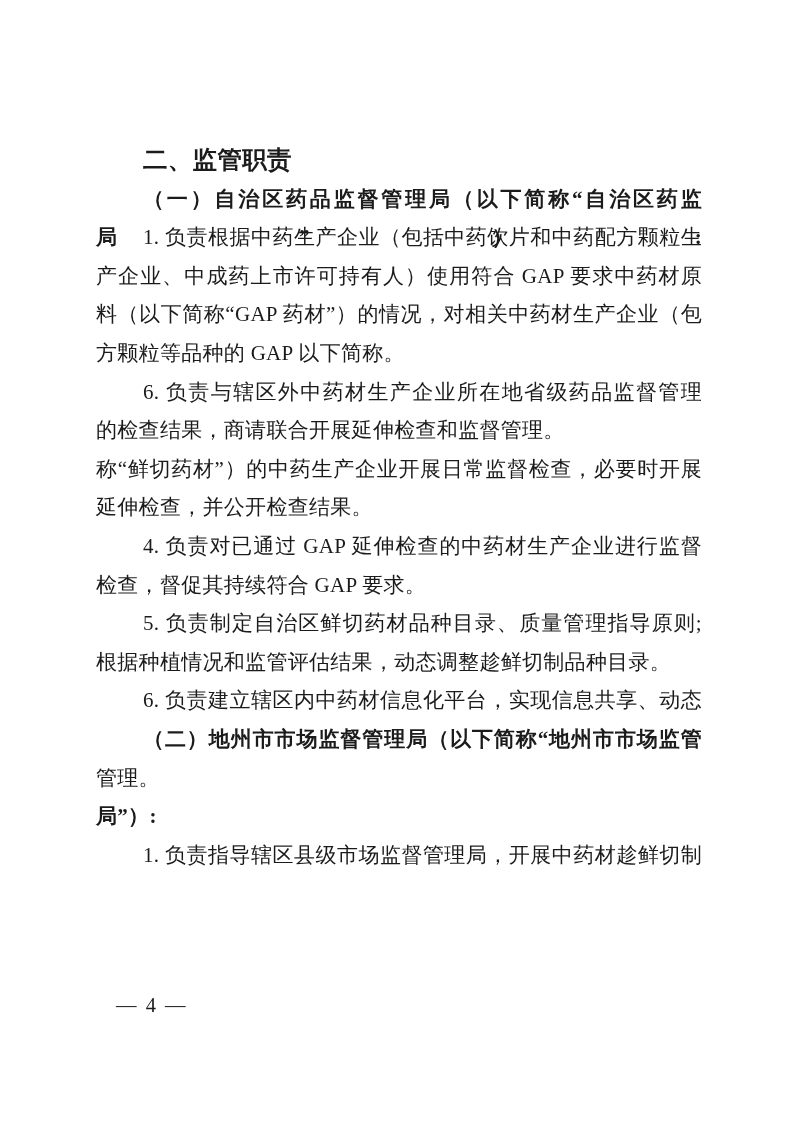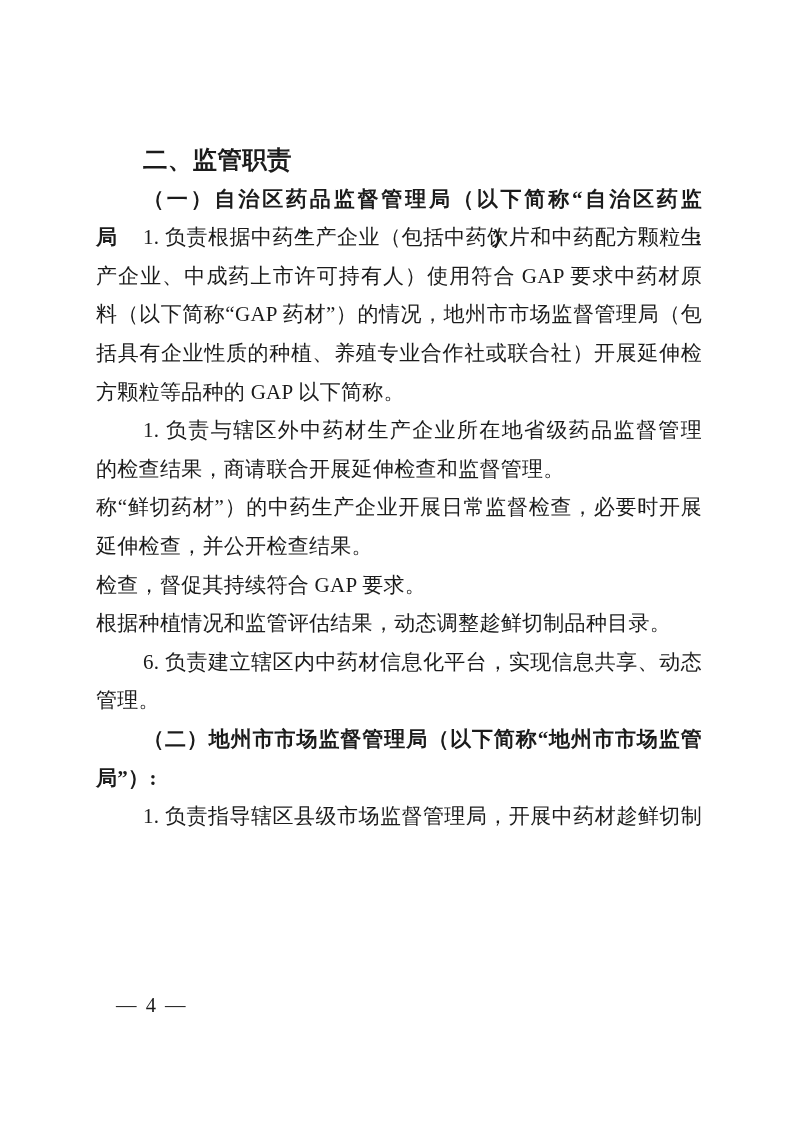--- a/index.html
+++ b/index.html
@@ -48,29 +48,30 @@
 </style>
 </head>
 <body>
 
 <div class="sheet">
   <div class="content">
     <div class="line heading indent">二、监管职责</div>
     <div class="line sub indent fill">（一）自治区药品监督管理局（以下简称“自治区药监局”）:</div>
     <div class="line indent fill">1. 负责根据中药生产企业（包括中药饮片和中药配方颗粒生</div>
     <div class="line fill">产企业、中成药上市许可持有人）使用符合 GAP 要求中药材原</div>
-    <div class="line fill">料（以下简称“GAP 药材”）的情况，地州市市场监督管理局（包</div>
-    <div class="line fill">括具有企业性质的种植、养殖专业合作社或联合社）开展延伸检</div>
+    <div class="line fill">料（以下简称“GAP 药材”）的情况，对相关中药材生产企业（包</div>
     <div class="line">方颗粒等品种的 GAP 以下简称。</div>
-    <div class="line indent fill">1. 负责与辖区外中药材生产企业所在地省级药品监督管理</div>
+    <div class="line indent fill">6. 负责与辖区外中药材生产企业所在地省级药品监督管理</div>
     <div class="line">的检查结果，商请联合开展延伸检查和监督管理。</div>
     <div class="line fill">称“鲜切药材”）的中药生产企业开展日常监督检查，必要时开展</div>
     <div class="line">延伸检查，并公开检查结果。</div>
+    <div class="line indent fill">4. 负责对已通过 GAP 延伸检查的中药材生产企业进行监督</div>
     <div class="line">检查，督促其持续符合 GAP 要求。</div>
+    <div class="line indent fill">5. 负责制定自治区鲜切药材品种目录、质量管理指导原则;</div>
     <div class="line">根据种植情况和监管评估结果，动态调整趁鲜切制品种目录。</div>
     <div class="line indent fill">6. 负责建立辖区内中药材信息化平台，实现信息共享、动态</div>
+    <div class="line sub indent fill">（二）地州市市场监督管理局（以下简称“地州市市场监管</div>
     <div class="line">管理。</div>
-    <div class="line sub indent fill">（二）地州市市场监督管理局（以下简称“地州市市场监管</div>
     <div class="line sub">局”）:</div>
     <div class="line indent fill">1. 负责指导辖区县级市场监督管理局，开展中药材趁鲜切制</div>
   </div>
   <div class="pagenum">— 4 —</div>
 </div>
 
 </body></html>

